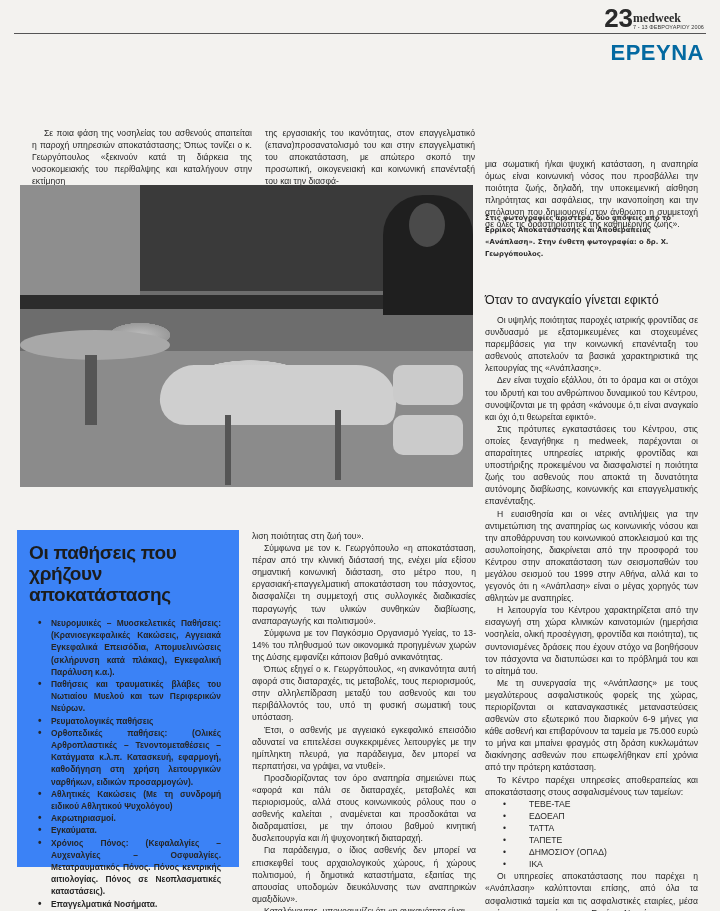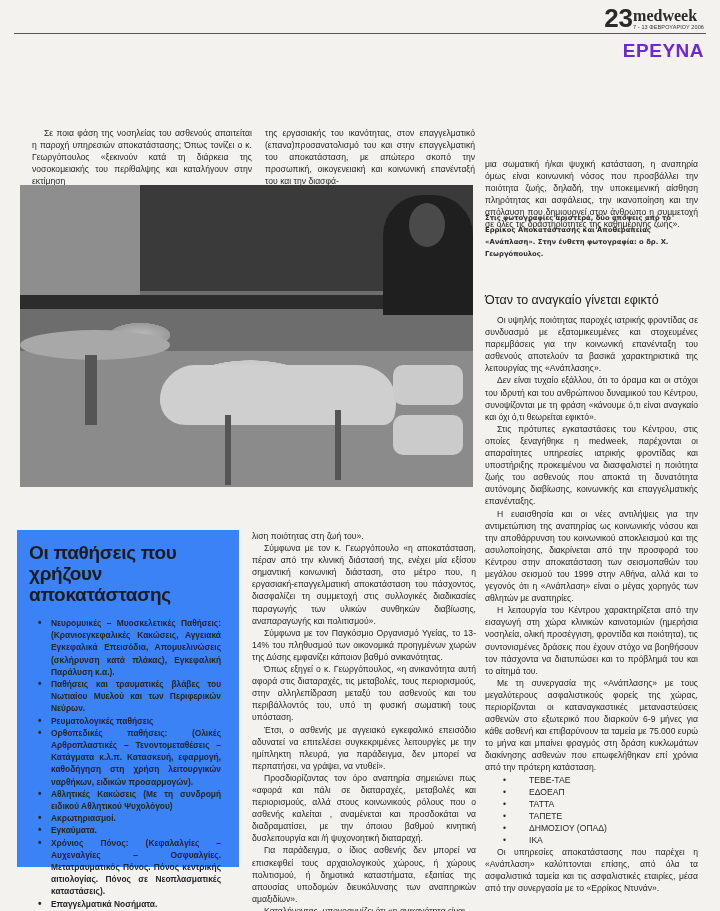--- a/index.html
+++ b/index.html
@@ -6,24 +6,24 @@
   body {
     width: 720px; height: 911px; position: relative; overflow: hidden;
     background: #f3f2ef;
     font-family: "Liberation Sans", "DejaVu Sans", sans-serif;
     color: #1e1e1e;
   }
   .abs { position: absolute; }
   .masthead { right: 16px; top: 6px; display: flex; align-items: flex-end; }
   .page-num { font-family: "Liberation Sans", sans-serif; font-weight: bold; font-size: 26px; line-height: 24px; color: #2a2a2a; }
   .brand { display: flex; flex-direction: column; line-height: 1; }
-  .brand-name { font-family: "Liberation Serif", "DejaVu Serif", serif; font-weight: bold; font-size: 16px; color: #2a2a2a; }
+  .brand-name { font-family: "Liberation Serif", "DejaVu Serif", serif; font-weight: bold; font-size: 12px; color: #2a2a2a; }
   .brand-date { font-size: 5.5px; letter-spacing: 0.1px; color: #333; margin-top: 1px; }
   .rule { left: 14px; right: 14px; top: 33px; height: 1px; background: #555; }
-  .section { right: 16px; top: 40px; font-weight: bold; font-size: 19px; letter-spacing: 0.5px; color: #6d28d9; }
+  .section { right: 16px; top: 40px; font-weight: bold; font-size: 22px; letter-spacing: 0.5px; color: #0369a1; }
 
   .col { position: absolute; font-size: 8.6px; line-height: 12.1px; text-align: justify; color: #262626; }
   .col p { margin: 0; }
   .col p.ind { text-indent: 12px; }
 
   .photo {
     left: 20px; top: 185px; width: 453px; height: 302px;
     background:
       radial-gradient(ellipse 50px 20px at 120px 150px, #bdbdbd 0, #9a9a9a 60%, transparent 61%),
       radial-gradient(ellipse 90px 35px at 230px 200px, #d8d8d8 0, #c9c9c9 70%, transparent 71%),
@@ -96,20 +96,21 @@
 <div class="abs caption">Στις φωτογραφίες αριστερά, δύο απόψεις από το Ερρίκος Αποκατάστασης και Αποθεραπείας «Ανάπλαση». Στην ένθετη φωτογραφία: ο δρ. Χ. Γεωργόπουλος.</div>
 <div class="abs subhead">Όταν το αναγκαίο γίνεται εφικτό</div>
 
 <div class="col" style="left:485px; top:314px; width:213px;">
   <p class="ind">Οι υψηλής ποιότητας παροχές ιατρικής φροντίδας σε συνδυασμό με εξατομικευμένες και στοχευμένες παρεμβάσεις για την κοινωνική επανένταξη του ασθενούς αποτελούν τα βασικά χαρακτηριστικά της λειτουργίας της «Ανάπλασης».</p>
   <p class="ind">Δεν είναι τυχαίο εξάλλου, ότι το όραμα και οι στόχοι του ιδρυτή και του ανθρώπινου δυναμικού του Κέντρου, συνοψίζονται με τη φράση «κάνουμε ό,τι είναι αναγκαίο και όχι ό,τι θεωρείται εφικτό».</p>
   <p class="ind">Στις πρότυπες εγκαταστάσεις του Κέντρου, στις οποίες ξεναγήθηκε η medweek, παρέχονται οι απαραίτητες υπηρεσίες ιατρικής φροντίδας και υποστήριξης προκειμένου να διασφαλιστεί η ποιότητα ζωής του ασθενούς που αποκτά τη δυνατότητα αυτόνομης διαβίωσης, κοινωνικής και επαγγελματικής επανένταξης.</p>
   <p class="ind">Η ευαισθησία και οι νέες αντιλήψεις για την αντιμετώπιση της αναπηρίας ως κοινωνικής νόσου και την αποθάρρυνση του κοινωνικού αποκλεισμού και της ασυλοποίησης, διακρίνεται από την προσφορά του Κέντρου στην αποκατάσταση των σεισμοπαθών του μεγάλου σεισμού του 1999 στην Αθήνα, αλλά και το γεγονός ότι η «Ανάπλαση» είναι ο μέγας χορηγός των αθλητών με αναπηρίες.</p>
   <p class="ind">Η λειτουργία του Κέντρου χαρακτηρίζεται από την εισαγωγή στη χώρα κλινικών καινοτομιών (ημερήσια νοσηλεία, ολική προσέγγιση, φροντίδα και ποιότητα), τις συντονισμένες δράσεις που έχουν στόχο να βοηθήσουν τον πάσχοντα να διατυπώσει και το πρόβλημά του και το αίτημά του.</p>
   <p class="ind">Με τη συνεργασία της «Ανάπλασης» με τους μεγαλύτερους ασφαλιστικούς φορείς της χώρας, περιορίζονται οι καταναγκαστικές μεταναστεύσεις ασθενών στο εξωτερικό που διαρκούν 6-9 μήνες για κάθε ασθενή και επιβαρύνουν τα ταμεία με 75.000 ευρώ το μήνα και μπαίνει φραγμός στη δράση κυκλωμάτων διακίνησης ασθενών που επωφελήθηκαν επί χρόνια από την πρότερη κατάσταση.</p>
+  <p class="ind">Το Κέντρο παρέχει υπηρεσίες αποθεραπείας και αποκατάστασης στους ασφαλισμένους των ταμείων:</p>
   <ul class="funds">
     <li>ΤΕΒΕ-ΤΑΕ</li>
     <li>ΕΔΟΕΑΠ</li>
     <li>ΤΑΤΤΑ</li>
     <li>ΤΑΠΕΤΕ</li>
     <li>ΔΗΜΟΣΙΟΥ (ΟΠΑΔ)</li>
     <li>ΙΚΑ</li>
   </ul>
   <p class="ind">Οι υπηρεσίες αποκατάστασης που παρέχει η «Ανάπλαση» καλύπτονται επίσης, από όλα τα ασφαλιστικά ταμεία και τις ασφαλιστικές εταιρίες, μέσα από την συνεργασία με το «Ερρίκος Ντυνάν».</p>
 </div>

